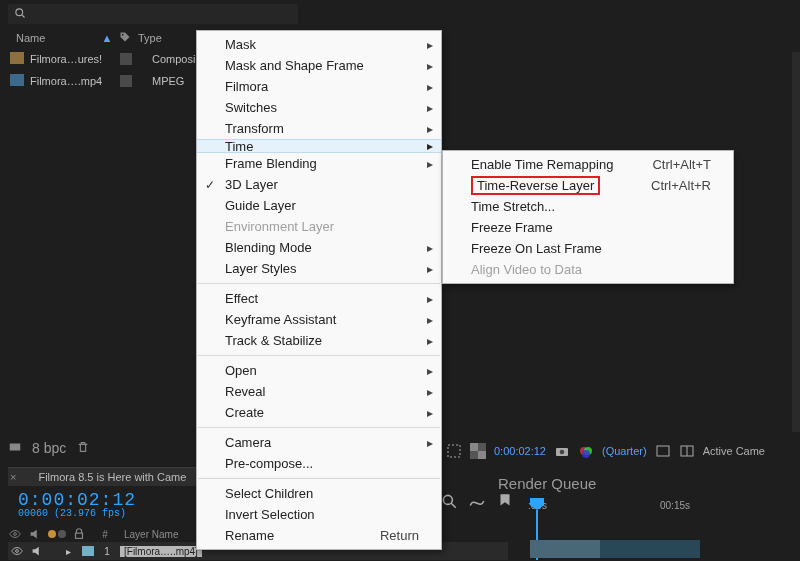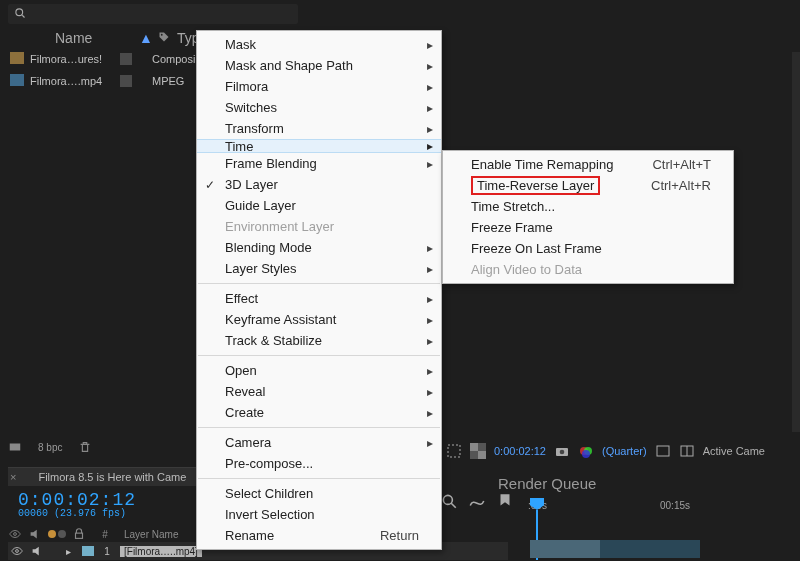--- a/index.html
+++ b/index.html
@@ -15,21 +15,21 @@
   
   .search-bar {
     position: absolute; top: 4px; left: 8px; width: 290px; height: 20px;
     background: #262626; border-radius: 2px;
     display: flex; align-items: center; padding-left: 6px;
   }
   .search-bar svg { width: 12px; height: 12px; }
   
   .proj-head {
     position: absolute; top: 28px; left: 8px; width: 290px; height: 20px;
-    display: flex; align-items: center; font-size: 14px; color: #a8a8a8; margin-left: 39px;
+    display: flex; align-items: center; font-size: 11px; color: #a8a8a8;
   }
   .proj-head .col-name { width: 90px; padding-left: 8px; }
   .proj-head .sort { width: 18px; text-align: center; color: #5ea0ff; }
   .proj-head .tag { width: 18px; text-align: center; }
   .proj-head .col-type { padding-left: 4px; }
   
   .proj-items { position: absolute; top: 48px; left: 8px; width: 290px; }
   .proj-row { display: flex; align-items: center; height: 22px; font-size: 11px; color: #c0c0c0;}
   .proj-row .icon { width: 18px; text-align: center; }
   .proj-row .tag { width: 12px; height: 12px; margin-left: 4px; background: #4a4a4a; }
@@ -112,21 +112,21 @@
   }
   .menu .sep { height:1px; background:#d7d7d7; margin:4px 1px; }
   .menu .item.hover { background:#e5f1fb; border-top:1px solid #bcdcf4; border-bottom:1px solid #bcdcf4; height:14px;}
   .menu .shortcut { position:absolute; right:22px; color:#444;}
   .menu .item.hover.sub::after{ color:#222;}
   .redbox { border:2px solid #e02020; }
   
   #menu-main { top: 30px; left: 196px; width: 246px; }
   #menu-time { top: 150px; left: 442px; width: 292px; }
   
-  .bpc-row { position:absolute; top:440px; left:8px; display:flex; align-items:center; gap:16px; font-size:10px; color:#999;}
+  .bpc-row { position:absolute; top:440px; left:8px; display:flex; align-items:flex-start; gap:10px; font-size:14px; color:#999;}
   .bpc-row .ic{ width:14px; height:14px;}
   
   .rq-label { position:absolute; top:475px; left:498px; font-size:15px; color:#9a9a9a;}
   
   .vscroll{ position:absolute; top:52px; right:0; width:8px; height:380px; background:#2a2a2a;}
 </style>
 </head>
 <body>
 
 <div class="search-bar">
@@ -300,21 +300,21 @@
 <div class="clip-bar">
   <div class="left"></div>
     <div class="right"></div>
 </div>
 
 <div id="menu-main" class="menu">
     <div class="item sub">
       <span>Mask</span>
     </div>
     <div class="item sub">
-      <span>Mask and Shape Path</span>
+      <span>Mask and Shape Frame</span>
     </div>
     <div class="item sub">
       <span>Filmora</span>
     </div>
     <div class="item sub">
       <span>Switches</span>
     </div>
     <div class="item sub">
       <span>Transform</span>
     </div>

